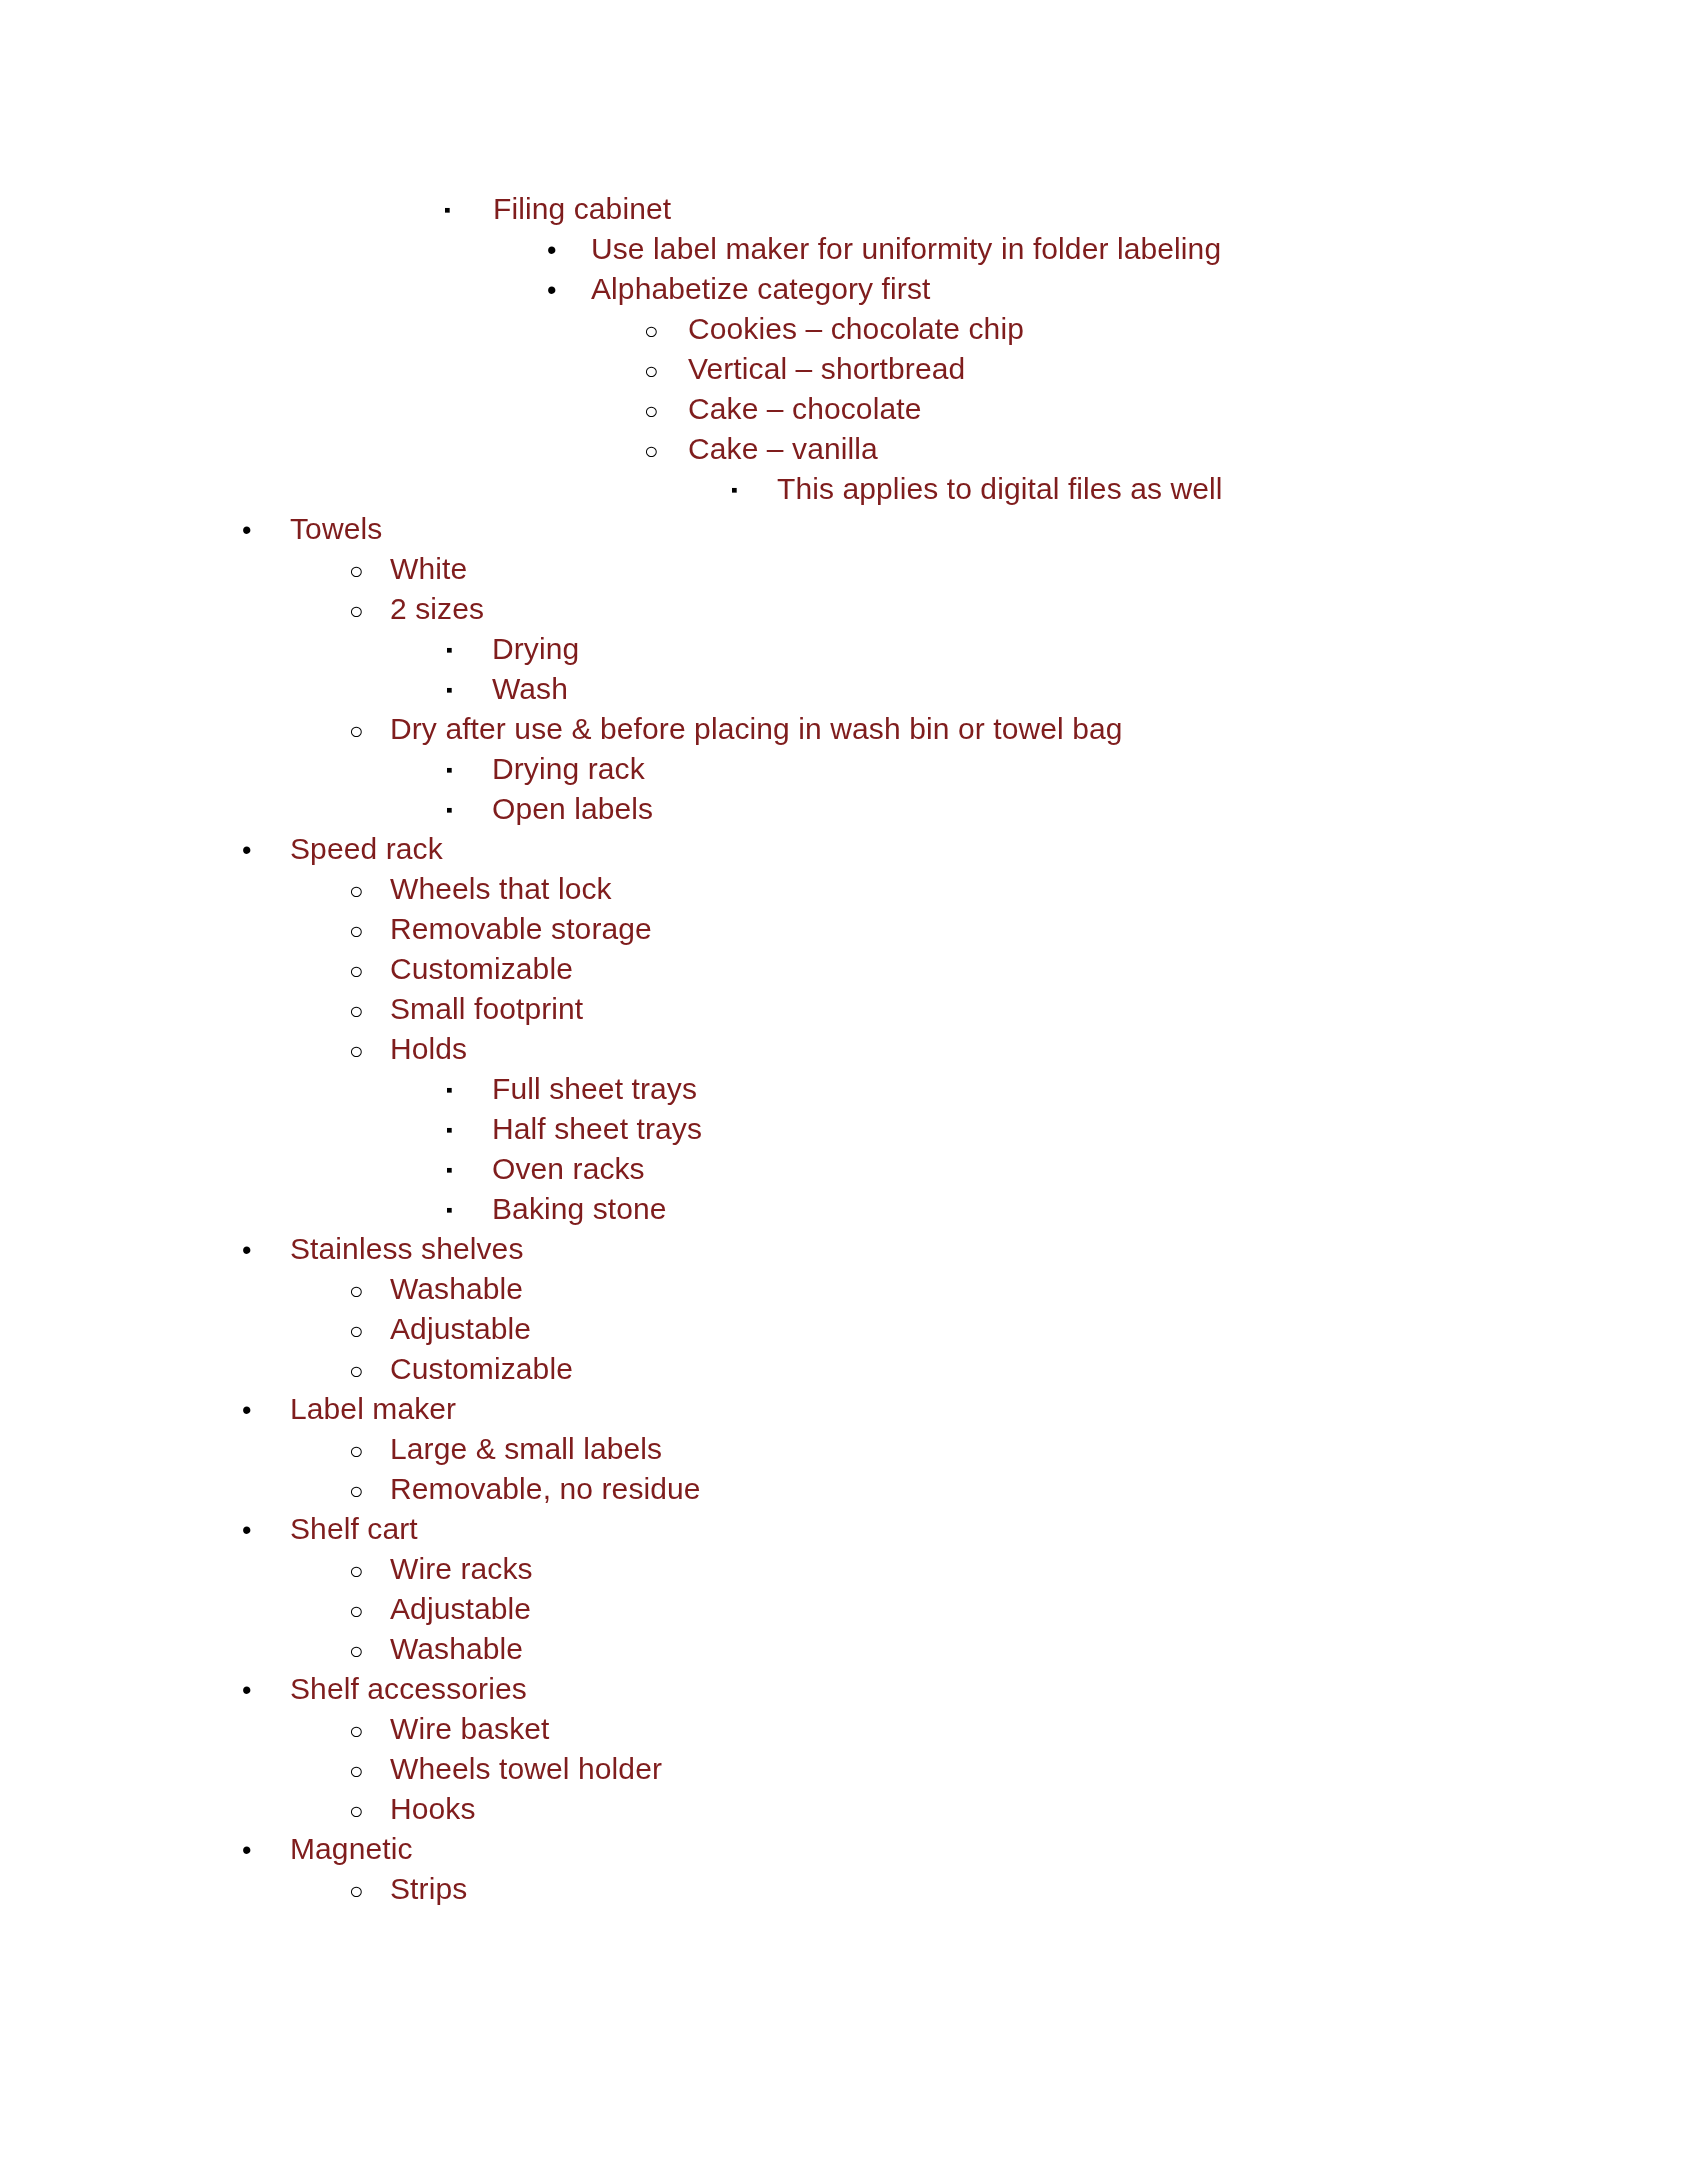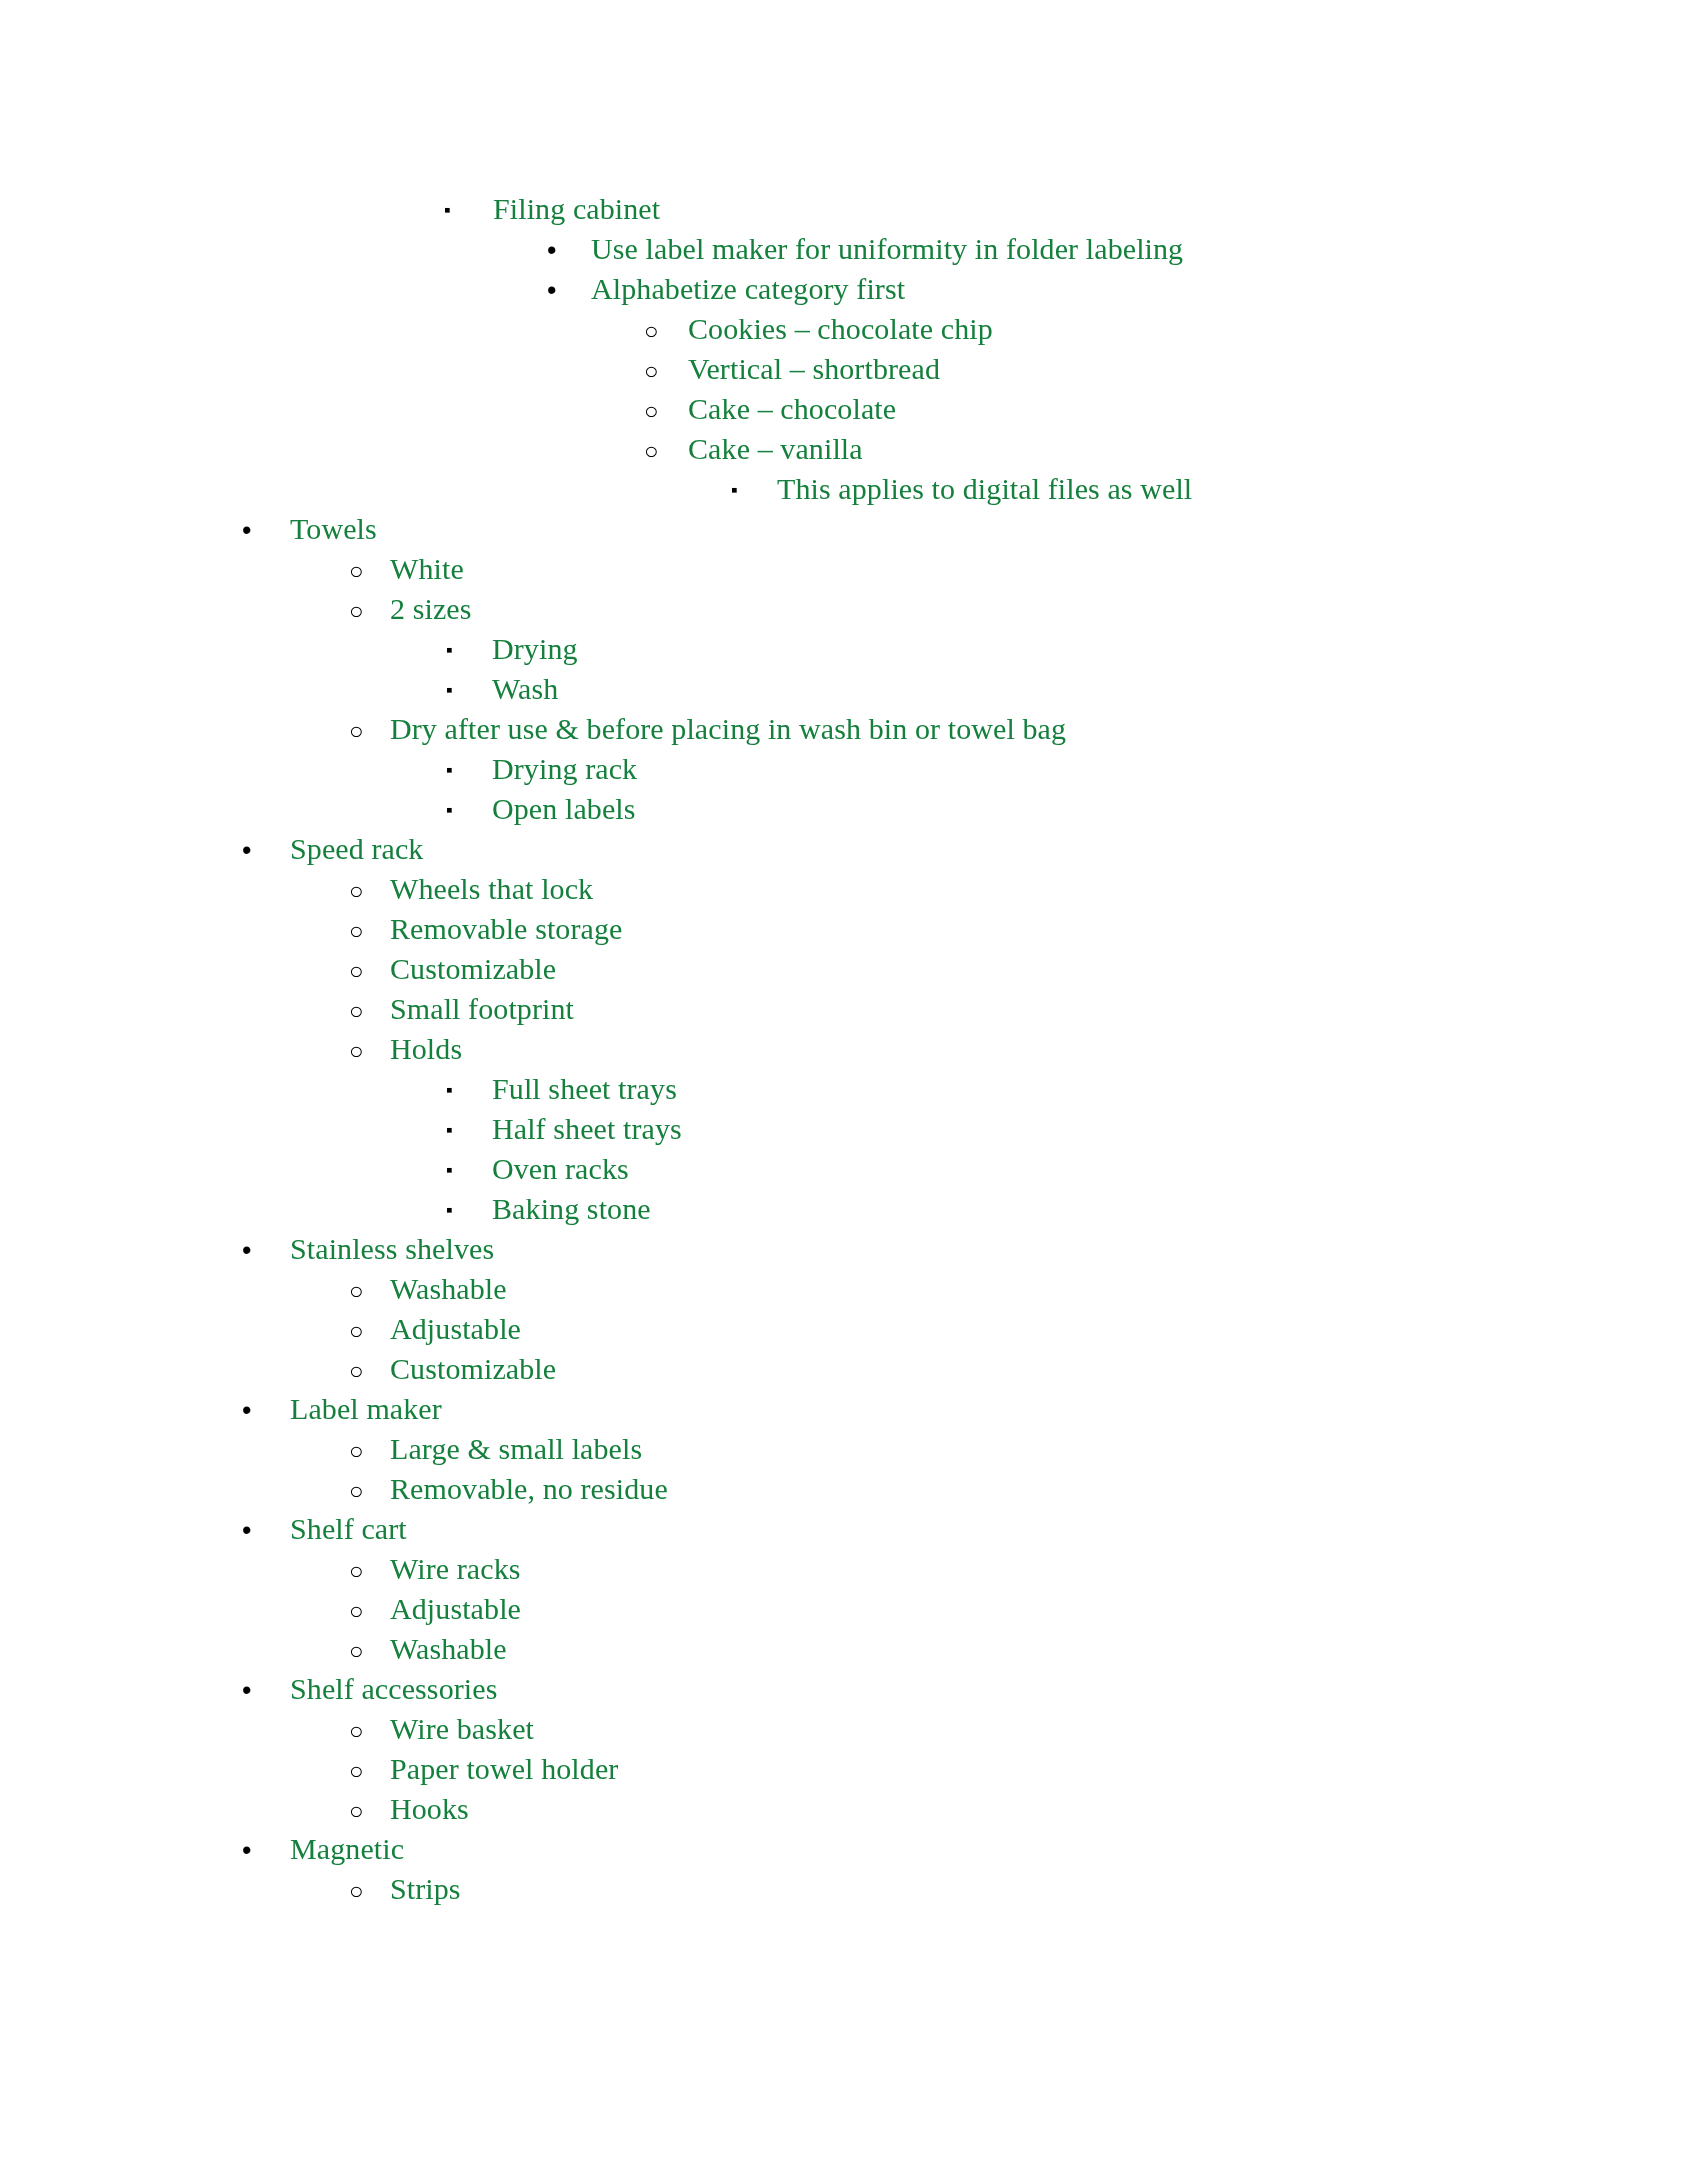--- a/index.html
+++ b/index.html
@@ -43,22 +43,21 @@
     font-family: "Liberation Sans", "DejaVu Sans", sans-serif;
     color: #000000;
     line-height: 40px;
   }
 
   .label {
     flex: 0 0 auto;
     font-size: 30px;
     line-height: 40px;
     letter-spacing: 0.1px;
-    color: #15803d;
-    font-family: Liberation Serif, serif;
+    color: #7f1d1d;
   }
 
   
 
   .lvl-a  { padding-left: 444px; }   
   .lvl-b  { padding-left: 547px; }   
   .lvl-c  { padding-left: 644px; }   
   .lvl-d  { padding-left: 731px; }   
 
   .lvl-1  { padding-left: 242px; }   
@@ -243,21 +242,21 @@
       <div class="row lvl-1">
         <span class="marker m-disc">•</span>
         <span class="label">Shelf accessories</span>
       </div>
       <div class="row lvl-2">
         <span class="marker m-circle">○</span>
         <span class="label">Wire basket</span>
       </div>
       <div class="row lvl-2">
         <span class="marker m-circle">○</span>
-        <span class="label">Paper towel holder</span>
+        <span class="label">Wheels towel holder</span>
       </div>
       <div class="row lvl-2">
         <span class="marker m-circle">○</span>
         <span class="label">Hooks</span>
       </div>
       <div class="row lvl-1">
         <span class="marker m-disc">•</span>
         <span class="label">Magnetic</span>
       </div>
       <div class="row lvl-2">

